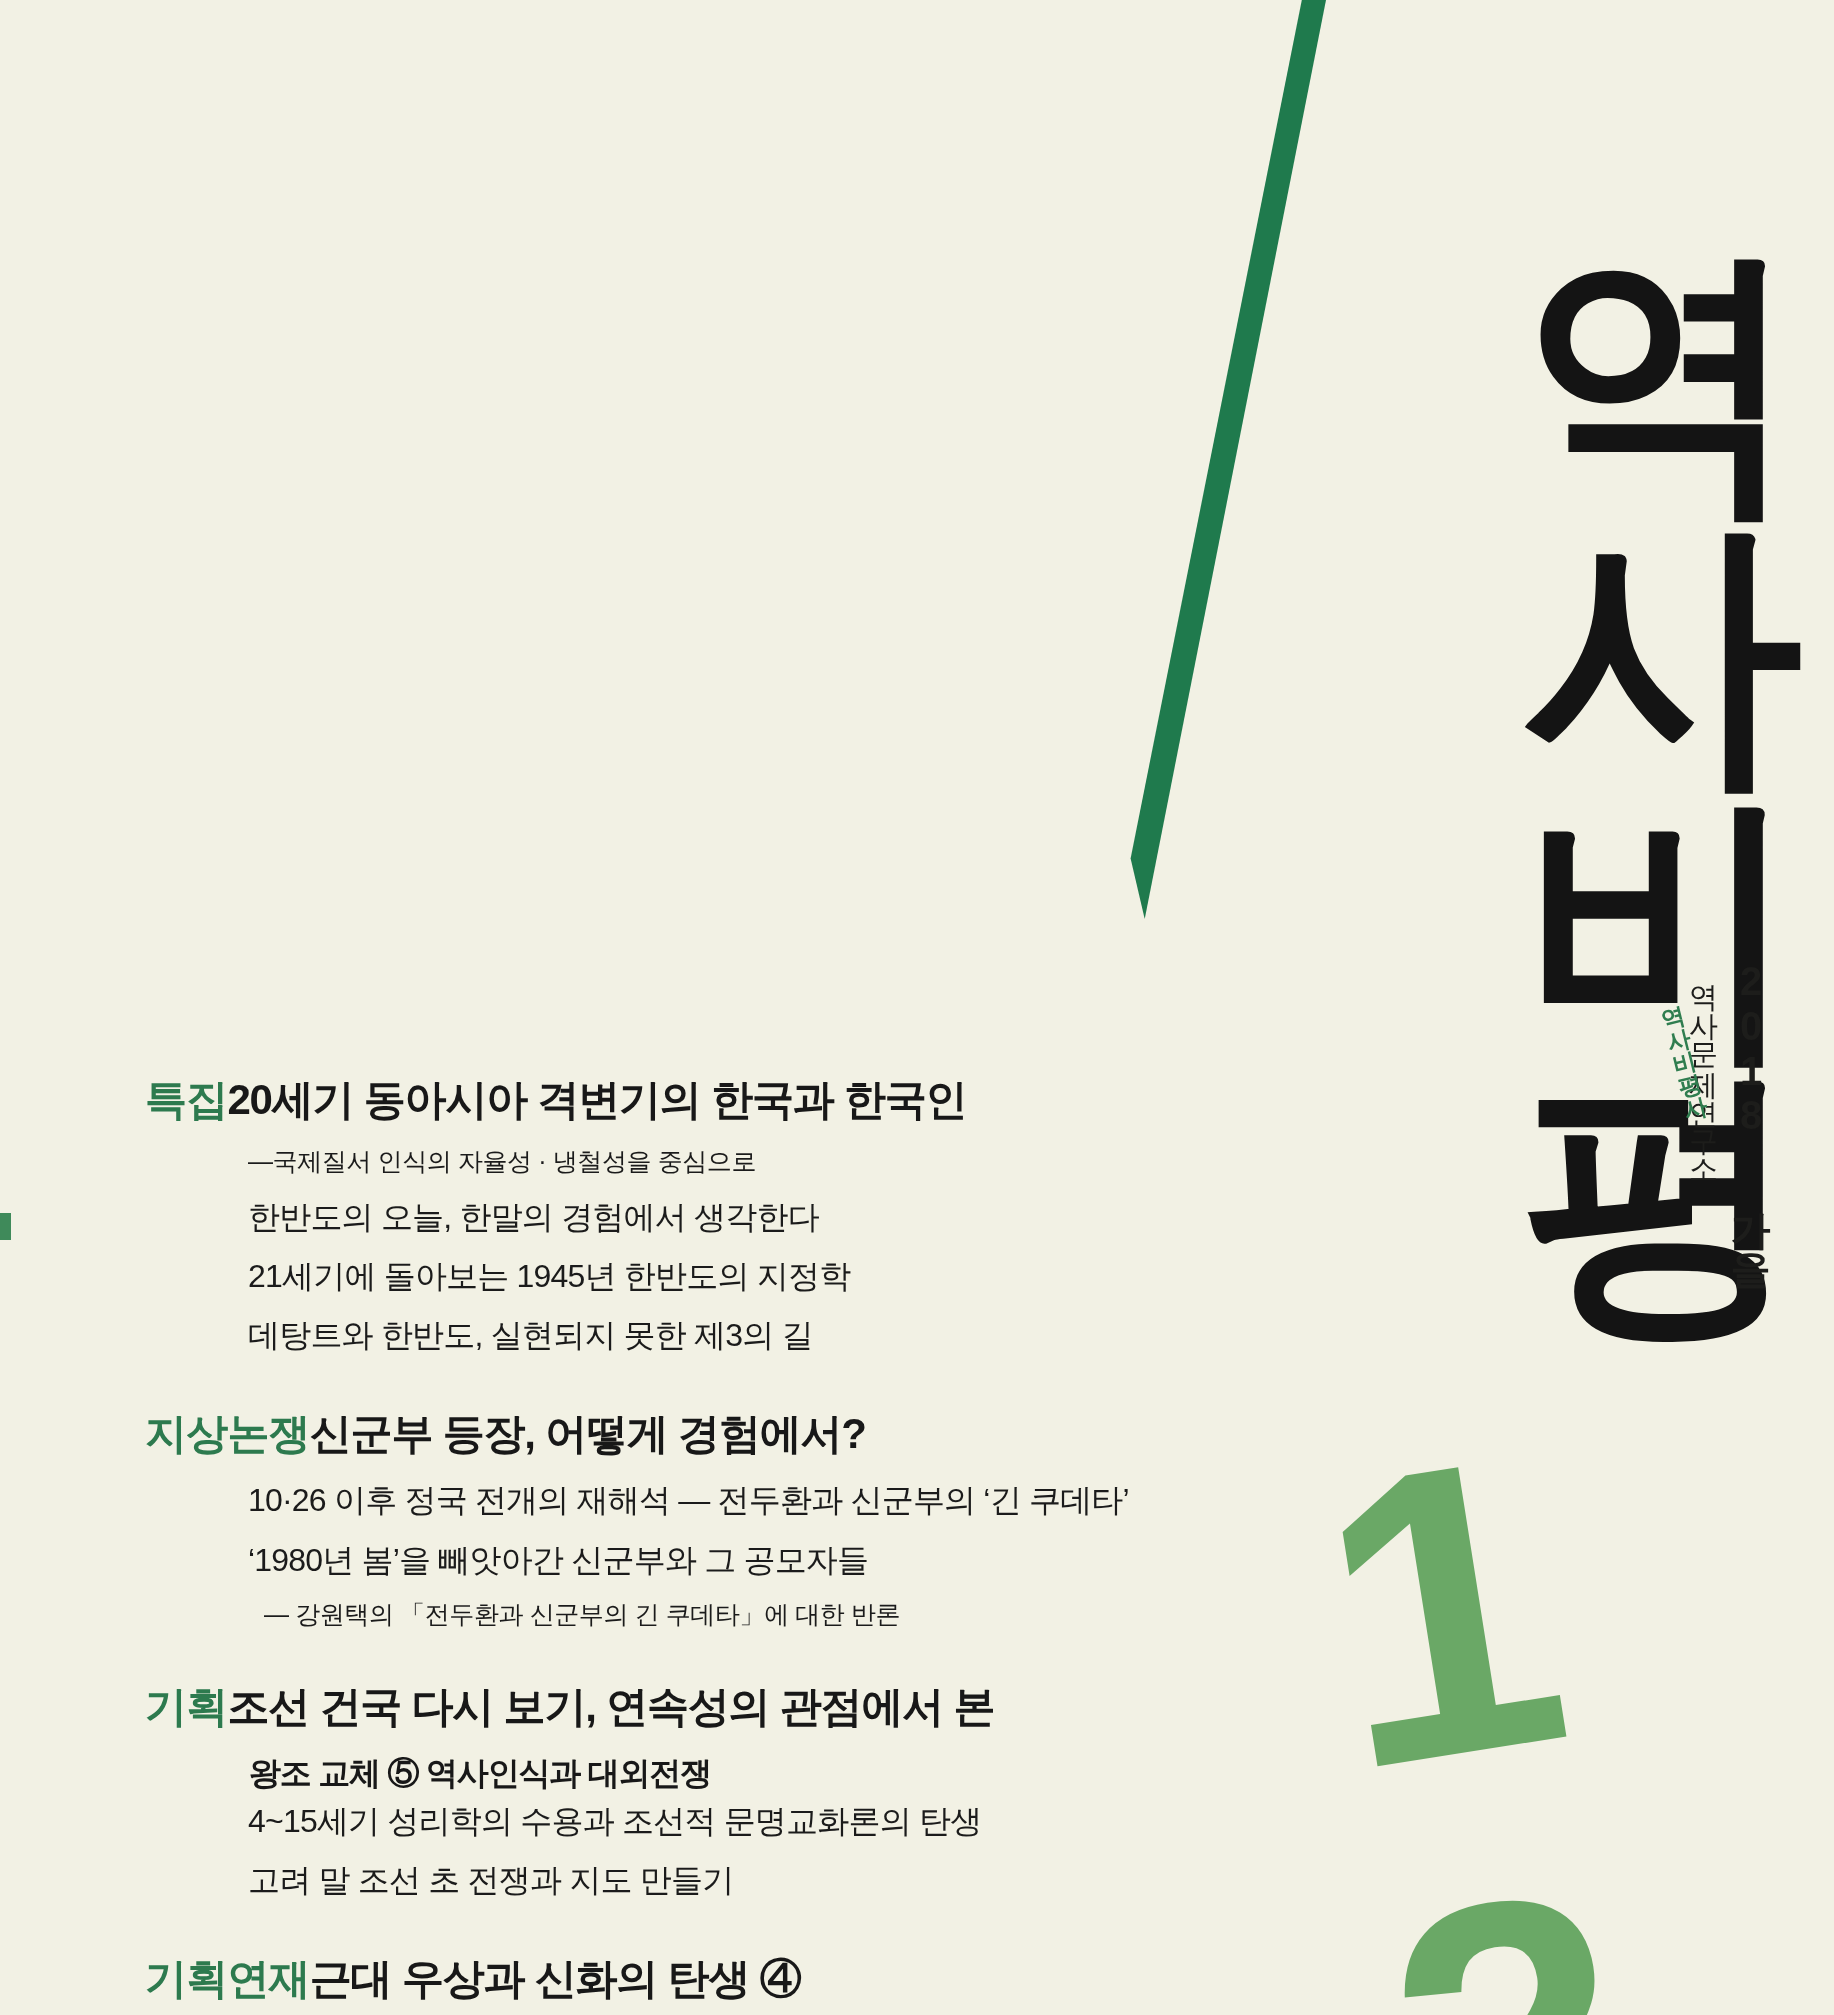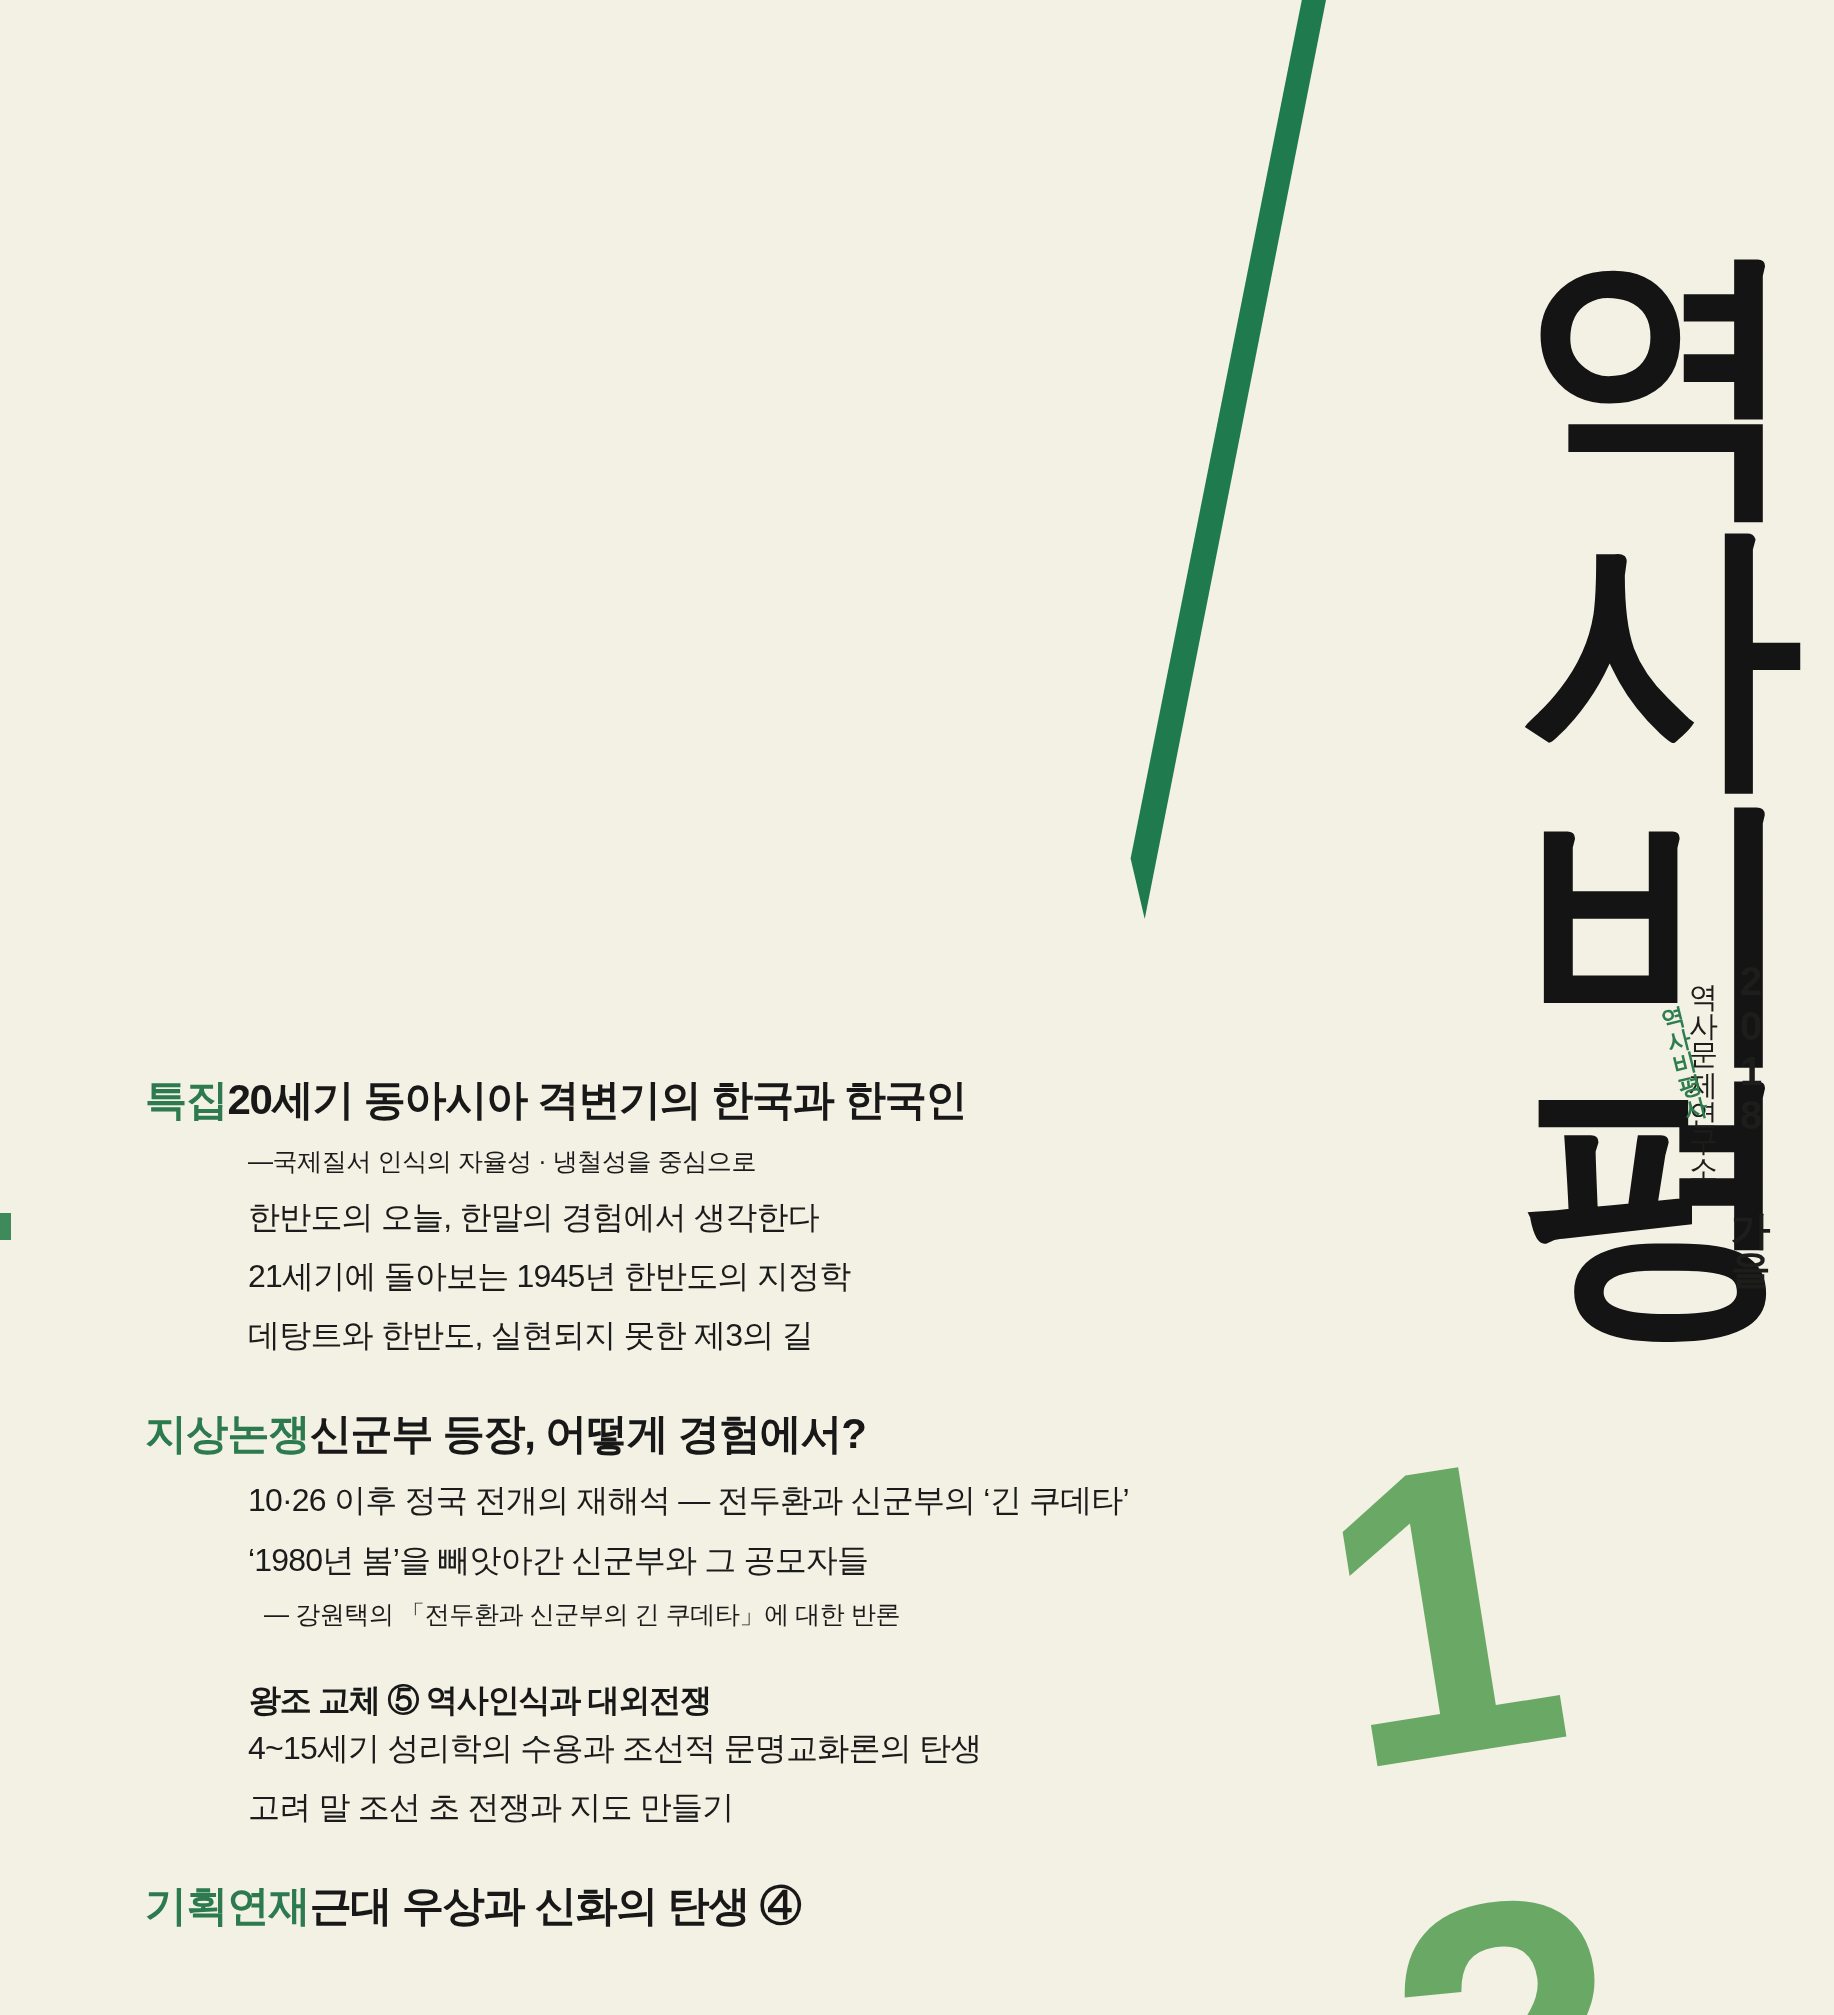--- a/index.html
+++ b/index.html
@@ -216,20 +216,24 @@
       <div class="section-head">
         <div class="kicker">지상논쟁</div>
         <div class="headline">신군부 등장, 어떻게 경험에서?</div>
       </div>
       <div class="item">10·26 이후 정국 전개의 재해석 ― 전두환과 신군부의 ‘긴 쿠데타’</div>
       <div class="item">‘1980년 봄’을 빼앗아간 신군부와 그 공모자들</div>
       <div class="item small indent2">― 강원택의 「전두환과 신군부의 긴 쿠데타」에 대한 반론</div>
     </div>
 
     <div class="section">
+      <div class="section-head">
+        <div class="kicker">기획</div>
+        <div class="headline">조선 건국 다시 보기, 연속성의 관점에서 본</div>
+      </div>
       <div class="headline-line2">왕조 교체 ⑤ 역사인식과 대외전쟁</div>
       <div class="item">4~15세기 성리학의 수용과 조선적 문명교화론의 탄생</div>
       <div class="item">고려 말 조선 초 전쟁과 지도 만들기</div>
     </div>
 
     <div class="section">
       <div class="section-head">
         <div class="kicker">기획연재</div>
         <div class="headline">근대 우상과 신화의 탄생 ④</div>
       </div>

